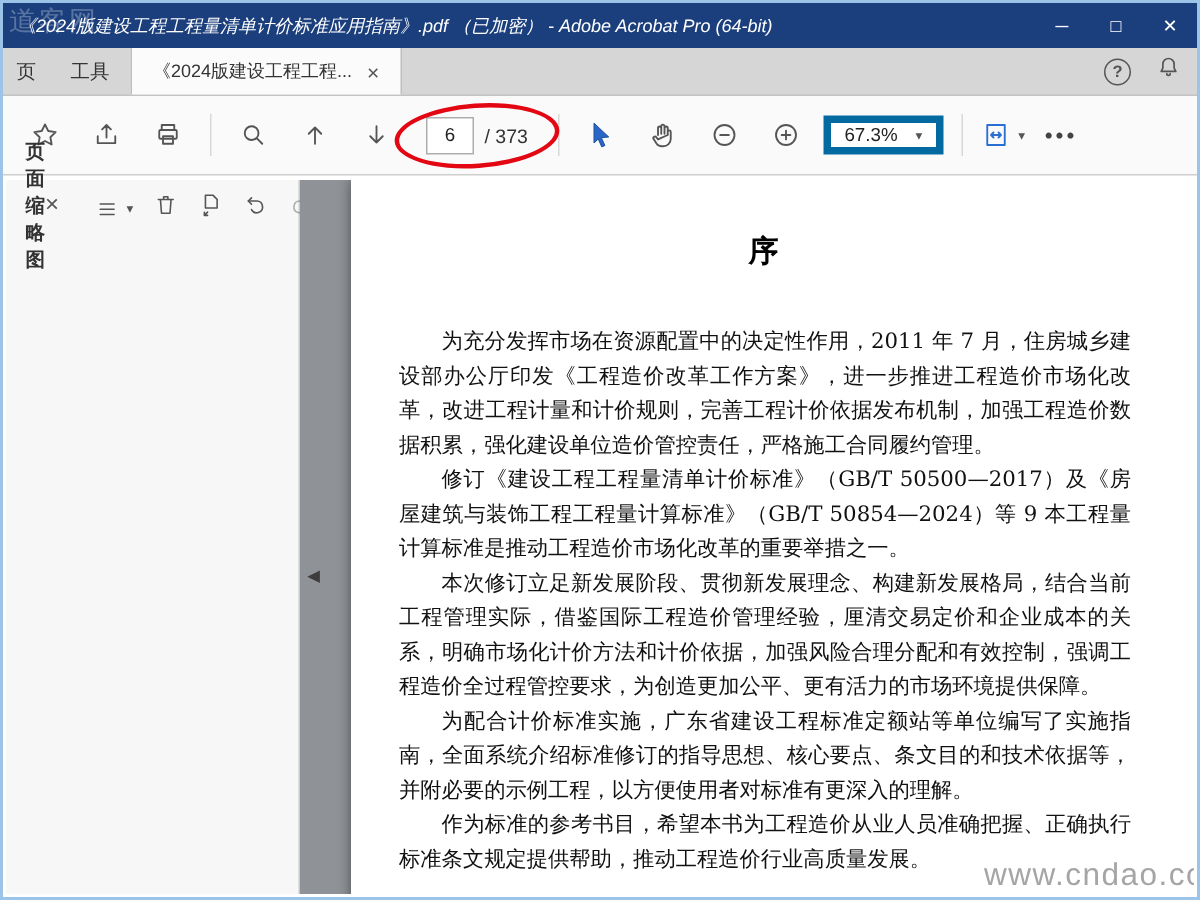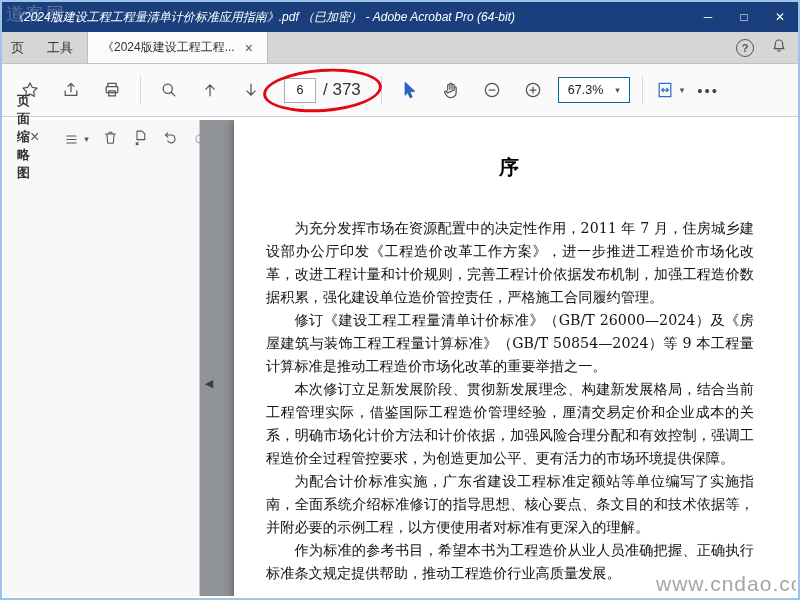--- a/index.html
+++ b/index.html
@@ -24,23 +24,23 @@
   .tab-right { position:absolute; right:10px; top:0; height:100%; display:flex; align-items:center; gap:16px; }
   .help-circle { width:18px; height:18px; border:1.5px solid #555; border-radius:50%; display:flex; align-items:center; justify-content:center; font-size:11px; color:#555; font-weight:bold; }
 
   
   .toolbar { height:53px; background:#fafafa; border-bottom:1px solid #cfcfcf; display:flex; align-items:center; padding:0 12px; gap:9px; position:relative; }
   .tbtn { width:32px; height:32px; display:flex; align-items:center; justify-content:center; border-radius:3px; }
   .tbtn svg { width:20px; height:20px; }
   .sep { width:1px; height:28px; background:#d8d8d8; margin:0 3px; }
   .pagenum-group { display:flex; align-items:center; gap:7px; position:relative; padding:0 8px; }
   .pagenum-input { width:32px; height:25px; border:1px solid #adadad; text-align:center; font-size:12.5px; background:#fff; color:#222; }
-  .page-total { font-size:17px; color:#333; white-space:nowrap; }
+  .page-total { font-size:13px; color:#333; white-space:nowrap; }
   .red-ellipse { position:absolute; left:-13px; right:-13px; top:-9px; bottom:-9px; border:3px solid #e30613; border-radius:50%; transform:rotate(-4deg); pointer-events:none; }
-  .zoom-box { display:flex; align-items:center; border:1px solid #0369a1; background:#fff; height:26px; padding:0 9px; gap:12px; font-size:12.5px; color:#222; }
+  .zoom-box { display:flex; align-items:center; border:5px solid #0369a1; background:#fff; height:26px; padding:0 9px; gap:12px; font-size:12.5px; color:#222; }
   .caret { font-size:9px; color:#555; }
   .fit-group { display:flex; align-items:center; gap:5px; }
   .more-dots { font-size:15px; letter-spacing:2px; color:#444; padding:0 4px; }
 
   
   .content { position:absolute; top:118px; left:2px; right:2px; bottom:2px; display:flex; }
 
   
   .sidebar { width:196px; background:#f7f7f7; border-right:1px solid #c9c9c9; display:flex; flex-direction:row; }
   .sb-header { height:34px; display:flex; align-items:center; padding:0 13px; }
@@ -258,21 +258,21 @@
         </div>
       </div>
     </div>
 
     <div class="collapse-handle">◀</div>
 
     <div class="main">
       <div class="page">
         <h1>序</h1>
         <p>为充分发挥市场在资源配置中的决定性作用，2011 年 7 月，住房城乡建设部办公厅印发《工程造价改革工作方案》，进一步推进工程造价市场化改革，改进工程计量和计价规则，完善工程计价依据发布机制，加强工程造价数据积累，强化建设单位造价管控责任，严格施工合同履约管理。</p>
-        <p>修订《建设工程工程量清单计价标准》（GB/T 26000—2024）及《房屋建筑与装饰工程工程量计算标准》（GB/T 50854—2024）等 9 本工程量计算标准是推动工程造价市场化改革的重要举措之一。</p>
+        <p>修订《建设工程工程量清单计价标准》（GB/T 50500—2017）及《房屋建筑与装饰工程工程量计算标准》（GB/T 50854—2024）等 9 本工程量计算标准是推动工程造价市场化改革的重要举措之一。</p>
         <p>本次修订立足新发展阶段、贯彻新发展理念、构建新发展格局，结合当前工程管理实际，借鉴国际工程造价管理经验，厘清交易定价和企业成本的关系，明确市场化计价方法和计价依据，加强风险合理分配和有效控制，强调工程造价全过程管控要求，为创造更加公平、更有活力的市场环境提供保障。</p>
         <p>为配合计价标准实施，广东省建设工程标准定额站等单位编写了实施指南，全面系统介绍标准修订的指导思想、核心要点、条文目的和技术依据等，并附必要的示例工程，以方便使用者对标准有更深入的理解。</p>
         <p>作为标准的参考书目，希望本书为工程造价从业人员准确把握、正确执行标准条文规定提供帮助，推动工程造价行业高质量发展。</p>
         <div class="watermark-page">www.cndao.com</div>
       </div>
     </div>
 
   </div>
 </div>
 

